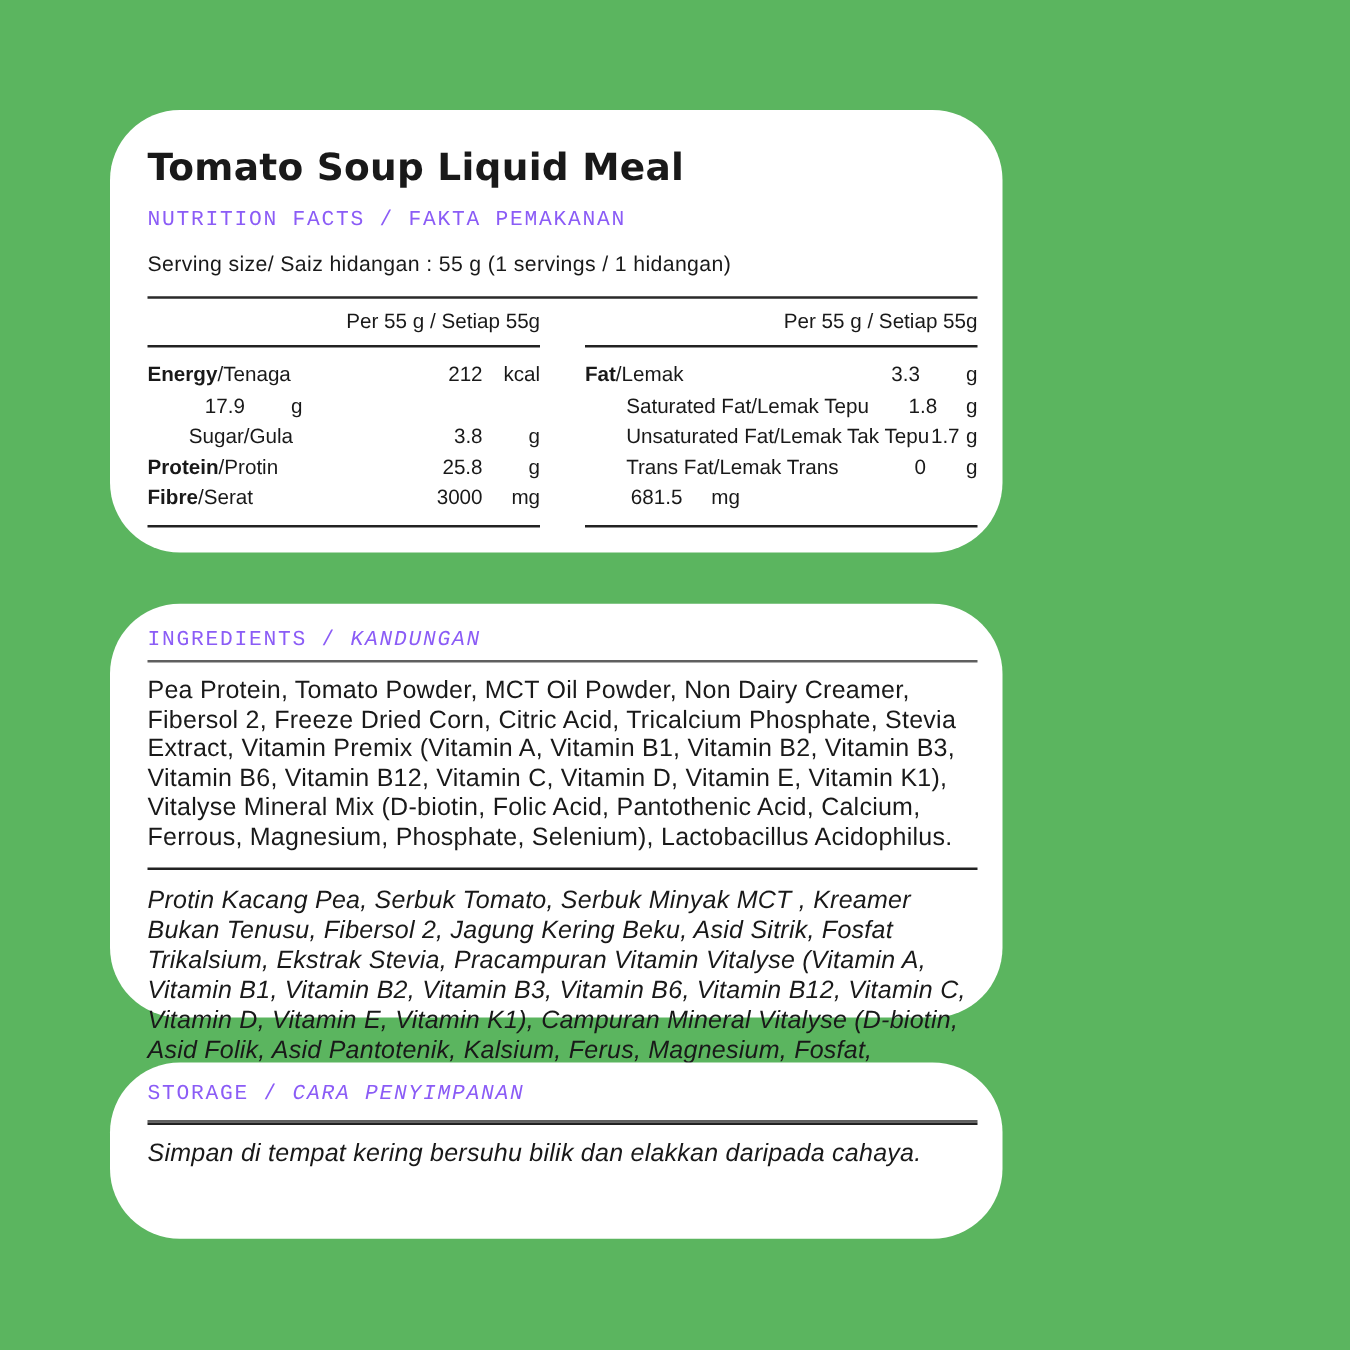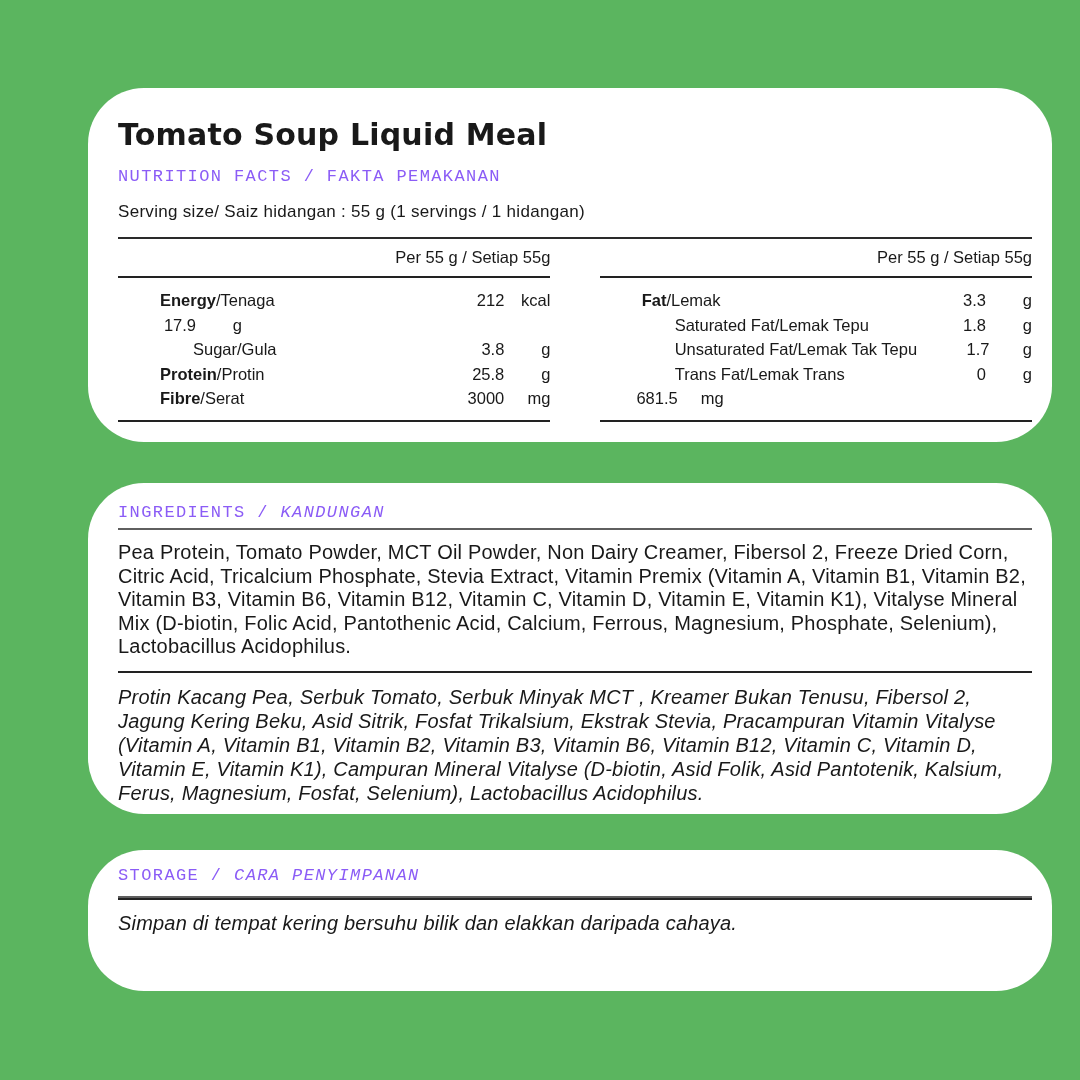--- a/index.html
+++ b/index.html
@@ -6,21 +6,21 @@
   html, body { width: 1080px; height: 1080px; }
   body {
     background: #5BB55F;
     font-family: "Liberation Sans", sans-serif;
     color: #191919;
     position: relative;
   }
   .card {
     position: absolute;
     left: 88px;
-    width: 964px;
+    width: 714px;
     background: #ffffff;
     border-radius: 56px;
     padding: 0 20px 0 30px;
   }
   .card1 { top: 88px;  height: 354px; padding-top: 27px; }
   .card2 { top: 483px; height: 331px; padding-top: 17px; }
   .card3 { top: 850px; height: 141px; padding-top: 13px; }
 
   .title {
     font-family: "DejaVu Sans", sans-serif;
@@ -53,21 +53,21 @@
   .ntable { width: 47.3%; }
   .ntable .thead {
     text-align: right;
     font-size: 16.5px;
     line-height: 22px;
     padding: 7px 0 8px 0;
   }
   .tbody { padding-top: 10px; padding-bottom: 9px; }
   .trow { display: flex; line-height: 24.5px; font-size: 16.5px; }
   .trow .nm { flex: 1; white-space: nowrap; }
-  .trow .nm b { font-weight: 700; margin-left: 42px; }
+  .trow .nm b { font-weight: 700; }
   .trow.sub .nm { padding-left: 33px; }
   .trow.sub .nm b { font-weight: 400; }
   .trow .val { width: 78px; text-align: right; }
   .trow .unit { width: 46px; text-align: right; }
 
   .para {
     font-size: 20px;
     line-height: 23.5px;
     letter-spacing: 0.2px;
     padding: 11px 0 12px 0;

